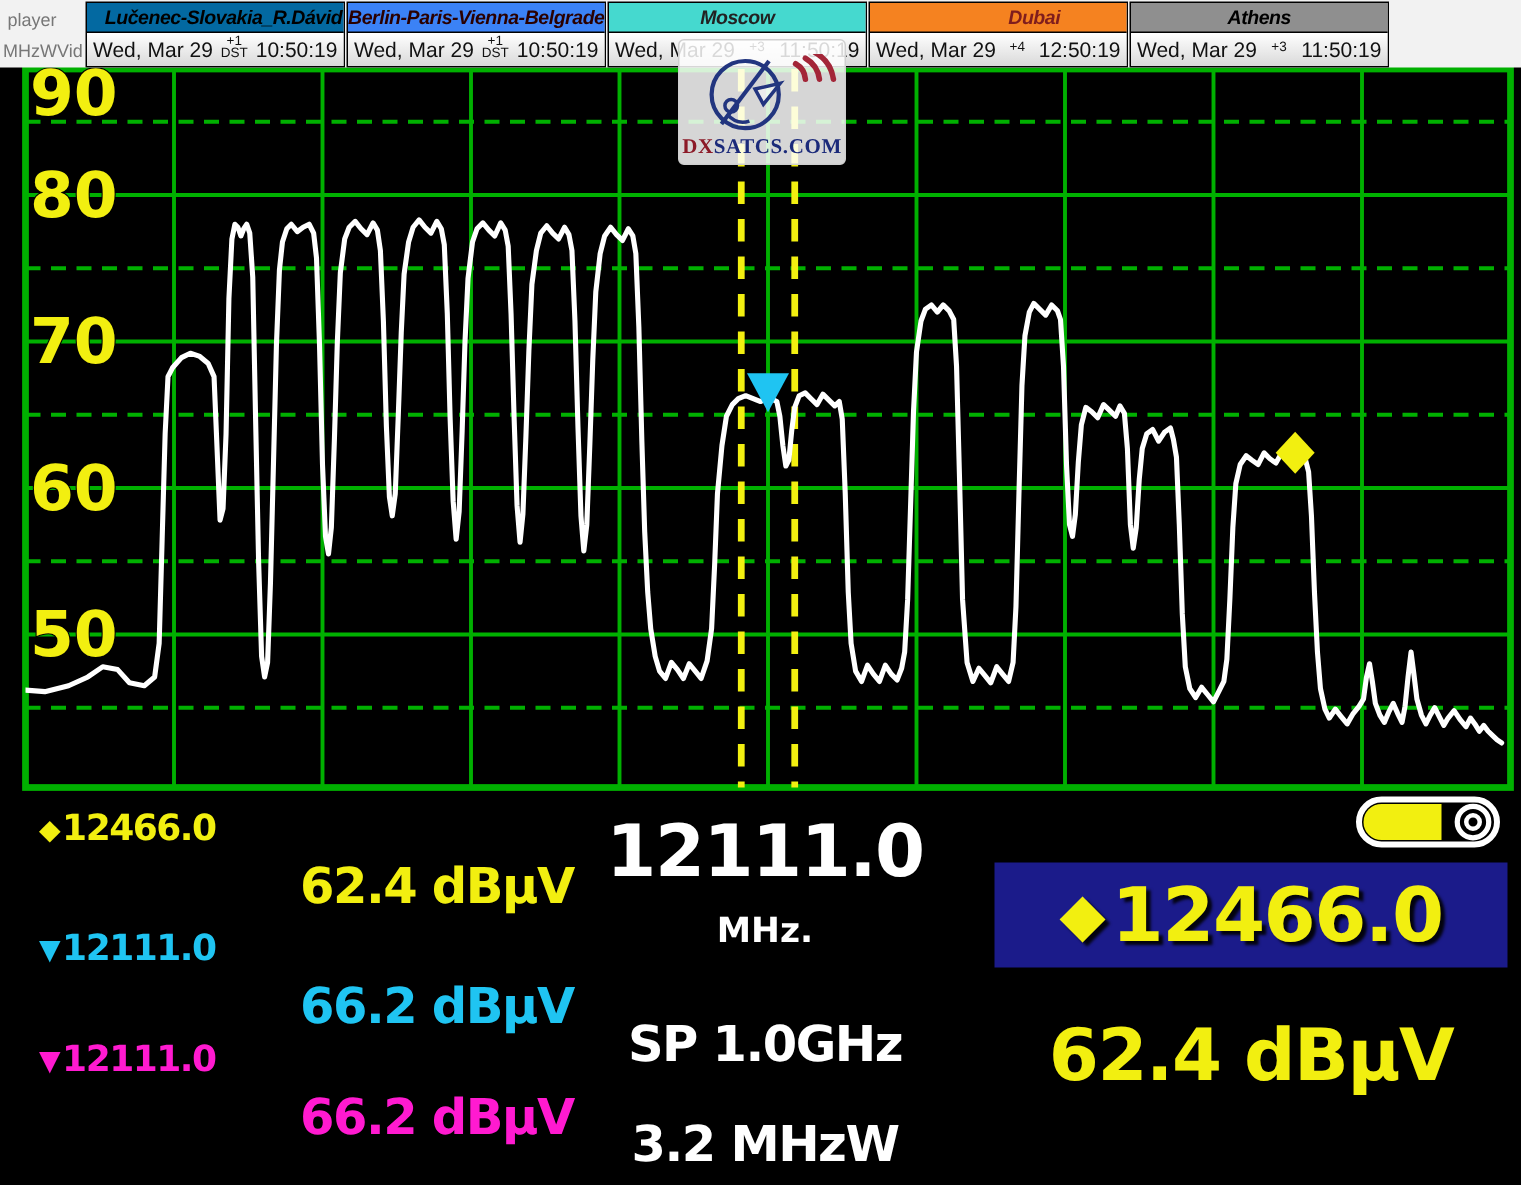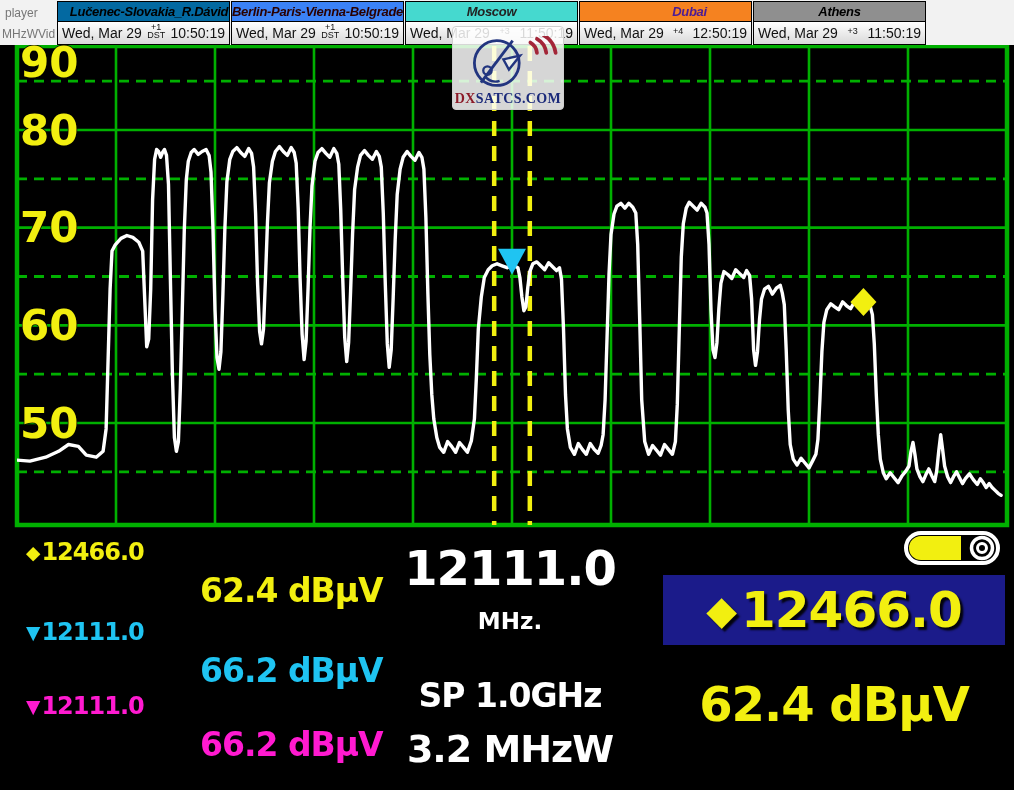--- a/index.html
+++ b/index.html
@@ -36,21 +36,21 @@
   .c-yellow{color:var(--yellow);}
   .c-cyan{color:var(--cyan);}
   .c-magenta{color:var(--magenta);}
   .m-freq{font-size:24px;letter-spacing:-1px;}
   .m-val{font-size:33px;letter-spacing:-1px;}
   .center-col{position:absolute;left:400px;top:542px;width:220px;text-align:center;color:#fff;
               font-family:"DejaVu Sans",sans-serif;font-weight:bold;}
   .cf{font-size:48px;line-height:52px;letter-spacing:-1px;}
   .cu{font-size:23px;margin-top:14px;}
   .csp{font-size:33px;margin-top:42px;letter-spacing:-1px;}
-  .crbw{font-size:38px;margin-top:12px;letter-spacing:-1px;}
+  .crbw{font-size:33px;margin-top:28px;letter-spacing:-1px;}
   .active-box{position:absolute;left:663px;top:575px;width:342px;height:70px;background:var(--navy);
               display:flex;align-items:center;justify-content:center;z-index:2;
               font-family:"DejaVu Sans",sans-serif;font-weight:bold;color:var(--yellow);
               text-shadow:3px 3px 2px rgba(0,0,0,0.9);white-space:nowrap;}
   .ab-glyph{font-size:40px;margin-right:4px;}
   .ab-freq{font-size:50px;letter-spacing:-1px;}
   .active-level{position:absolute;left:663px;top:676px;width:342px;text-align:center;
                 font-family:"DejaVu Sans",sans-serif;font-weight:bold;font-size:48px;color:var(--yellow);
                 text-shadow:3px 3px 2px rgba(0,0,0,0.9);white-space:nowrap;letter-spacing:-1px;}
   .battery{position:absolute;left:903px;top:530px;z-index:2;}
@@ -95,21 +95,21 @@
       <div class="clock-time">
         <span>Wed, Mar 29</span>
         <span class="tz">
             <span>+3</span>
             <span></span>
           </span>
         <span>11:50:19</span>
       </div>
     </div>
     <div class="clock">
-      <div class="clock-name" style="background-color: rgb(245, 130, 32); color: #4c1d95; padding-left: 48px;">Dubai</div>
+      <div class="clock-name" style="background-color: rgb(245, 130, 32); color: #7f1d1d; padding-left: 48px;">Dubai</div>
       <div class="clock-time">
         <span>Wed, Mar 29</span>
         <span class="tz">
             <span>+4</span>
             <span></span>
           </span>
         <span>12:50:19</span>
       </div>
     </div>
     <div class="clock">

